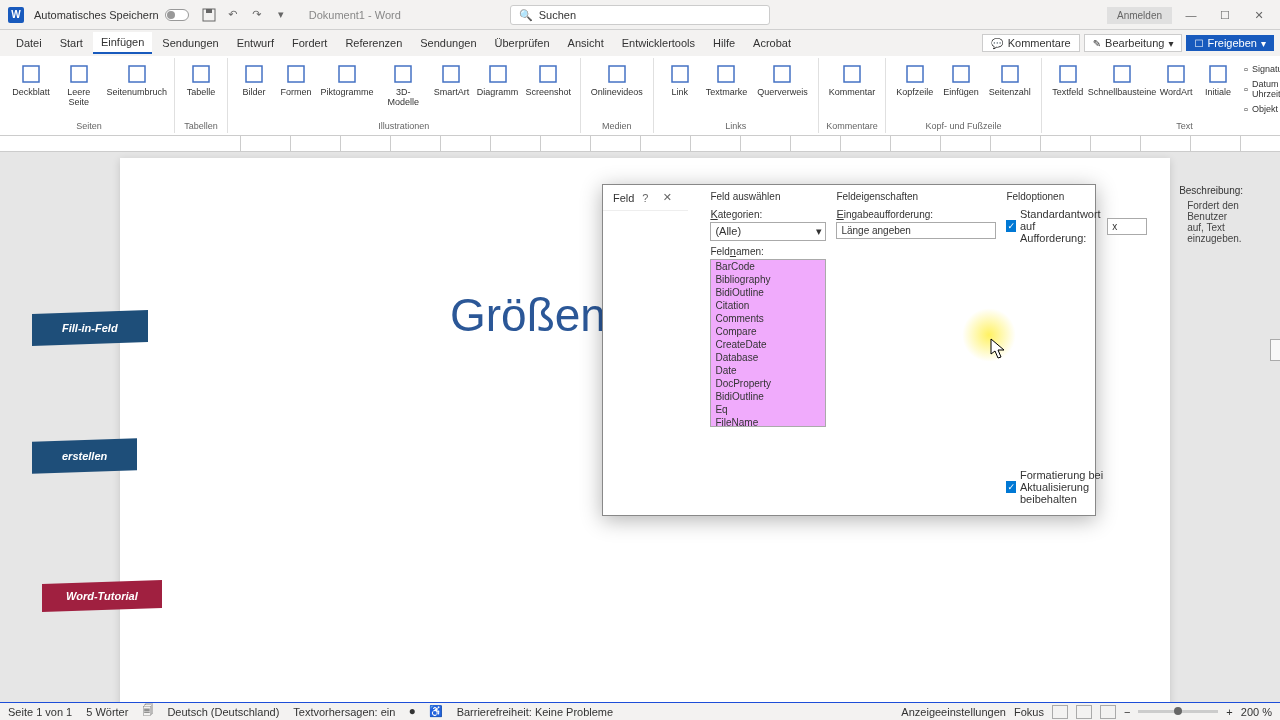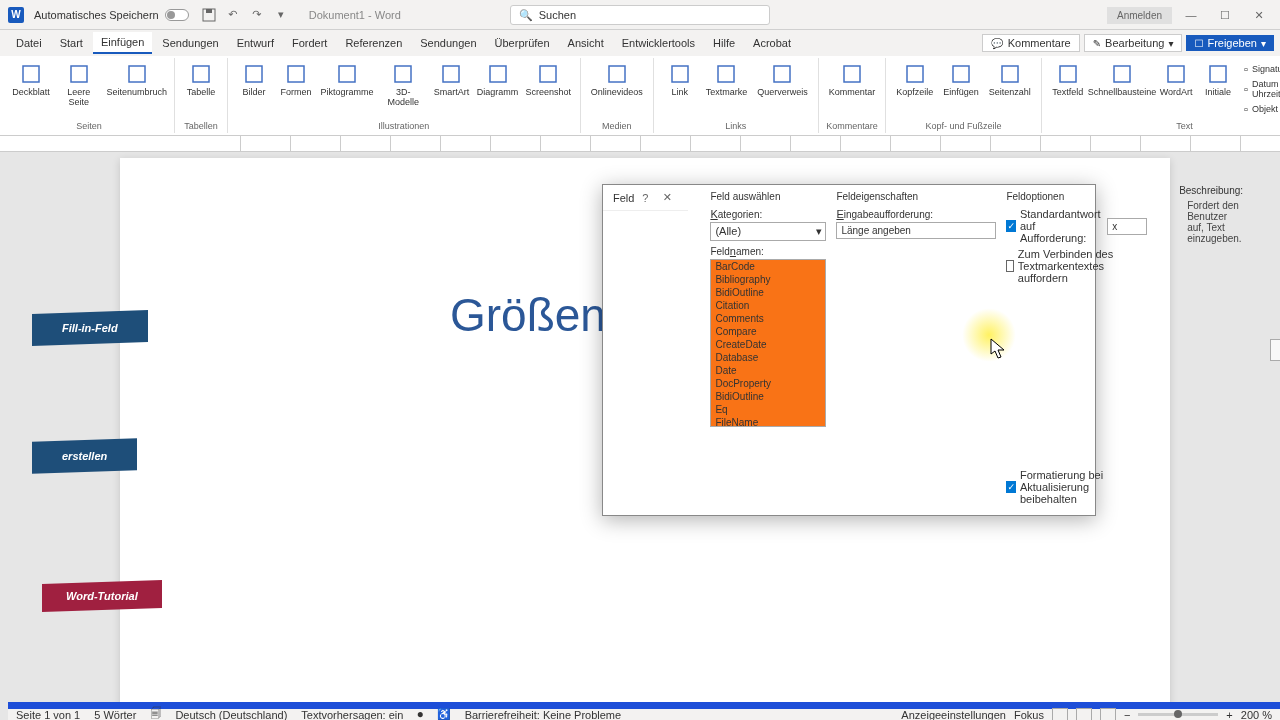--- a/index.html
+++ b/index.html
@@ -48,37 +48,37 @@
 .dialog-help,.dialog-close{width:22px;height:22px;display:flex;align-items:center;justify-content:center;cursor:pointer;color:#666}
 .dialog-body{flex:1;display:flex;padding:6px 22px;gap:10px}
 .dialog-col{display:flex;flex-direction:column}
 .col1{width:116px}
 .col2{width:160px}
 .col3{flex:1}
 .section-label{font-size:10px;margin-bottom:6px}
 .field-label{font-size:10px;margin-bottom:2px}
 .field-label u{text-decoration:underline}
 .dropdown{border:1px solid #aaa;padding:2px 4px;font-size:10px;background:#fff;display:flex;justify-content:space-between;cursor:pointer;margin-bottom:4px}
-.listbox{border:1px solid #aaa;height:168px;overflow-y:auto;background:#f97316;position:relative}
+.listbox{border:1px solid #aaa;height:168px;overflow-y:auto;background:#f0abfc;position:relative}
 .listbox-item{padding:1px 4px;font-size:10px;cursor:pointer}
 .listbox::-webkit-scrollbar{width:14px}
 .listbox::-webkit-scrollbar-track{background:#f0f0f0}
 .listbox::-webkit-scrollbar-thumb{background:#c0c0c0}
 .text-input{border:1px solid #aaa;padding:2px 4px;font-size:10px;width:100%;background:#fff}
 .checkbox-row{display:flex;align-items:center;gap:4px;font-size:10px;margin-bottom:4px}
 .checkbox{width:12px;height:12px;border:1px solid #666;background:#fff;display:flex;align-items:center;justify-content:center;font-size:9px}
 .checkbox.checked{background:#0078d4;border-color:#0078d4;color:#fff}
 .desc-row{padding:0 10px;font-size:10px}
 .desc-text{font-size:10px;color:#444;padding:2px 8px}
 .dialog-footer{display:flex;padding:8px 10px;gap:8px;align-items:center}
 .dialog-footer-spacer{flex:1}
 .dlg-btn{border:1px solid #aaa;background:#f8f8f8;padding:3px 18px;font-size:12px;cursor:pointer;min-width:56px;text-align:center}
 .highlight{position:absolute;left:962px;top:308px;width:54px;height:54px;border-radius:50%;background:radial-gradient(circle,rgba(255,240,80,0.9) 0%,rgba(255,240,80,0) 70%);pointer-events:none}
 .cursor{position:absolute;left:990px;top:338px;pointer-events:none}
-.statusbar{position:absolute;bottom:0;left:8px;right:0;height:18px;background:#f3f2f1;border-top:7px solid #1d4ed8;display:flex;align-items:center;padding:0 8px;font-size:10px;color:#555;gap:14px}
+.statusbar{position:absolute;bottom:0;left:0;right:0;height:18px;background:#f3f2f1;border-top:1px solid #1d4ed8;display:flex;align-items:center;padding:0 8px;font-size:10px;color:#555;gap:14px}
 .statusbar-right{position:absolute;right:8px;display:flex;align-items:center;gap:8px}
 .zoom-slider{width:80px;height:3px;background:#ccc;position:relative}
 .zoom-slider::after{content:"";position:absolute;width:8px;height:8px;background:#666;border-radius:50%;left:50%;top:-3px;transform:translateX(-50%)}
 .view-btn{width:16px;height:14px;border:1px solid #aaa;cursor:pointer}
 svg{pointer-events:none}
 </style>
 </head>
 <body>
 
 <div class="titlebar">
@@ -419,24 +419,20 @@
       <div class="section-label">Feldeigenschaften</div>
       <div class="field-label"><u>E</u>ingabeaufforderung:</div>
       <input class="text-input" value="Länge angeben" style="">
     </div>
     <div class="dialog-col col3">
       <div class="section-label">Feldoptionen</div>
       <div class="checkbox-row">
         <div class="checkbox checked">✓</div>
         <span>Standardantwort auf Aufforderung:</span>
         <input class="text-input" style="width: 40px;" value="x">
-      </div>
-      <div class="checkbox-row">
-        <div class="checkbox"></div>
-        <span>Zum Verbinden des Textmarkentextes auffordern</span>
       </div>
       <div style="flex:1"></div>
       <div class="checkbox-row">
         <div class="checkbox checked">✓</div>
         <span>Formatierung bei Aktualisierung beibehalten</span>
       </div>
     </div>
   </div>
   <div class="desc-row">
     <div class="field-label">Beschreibung:</div>

